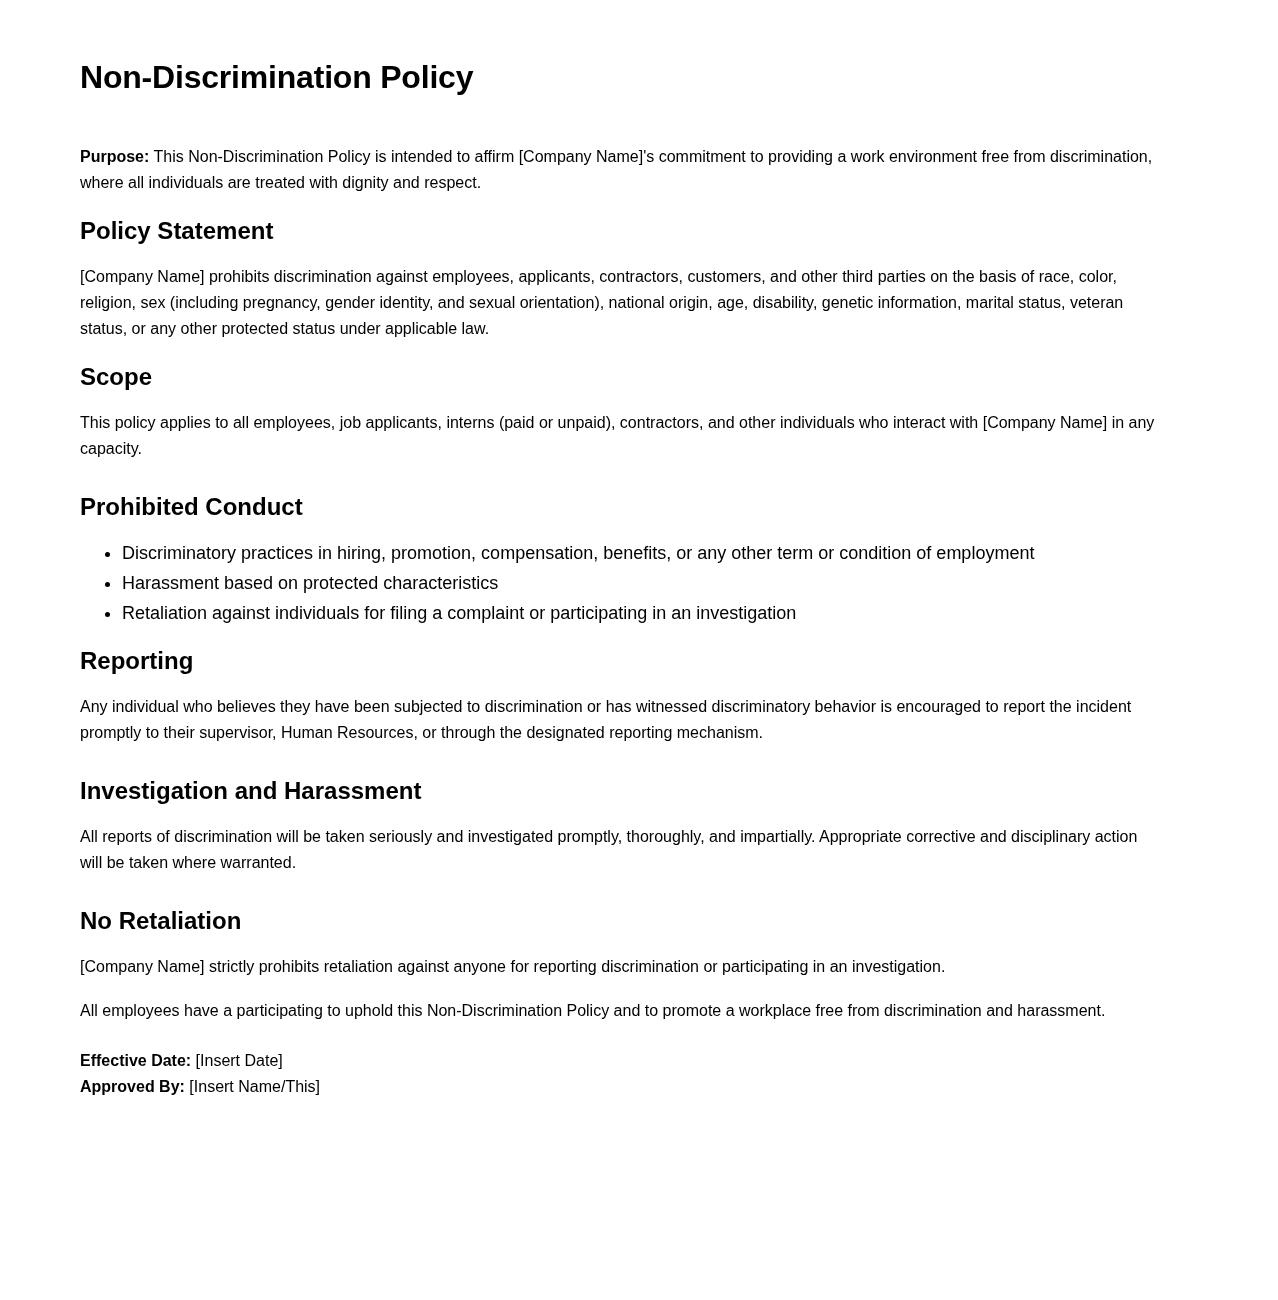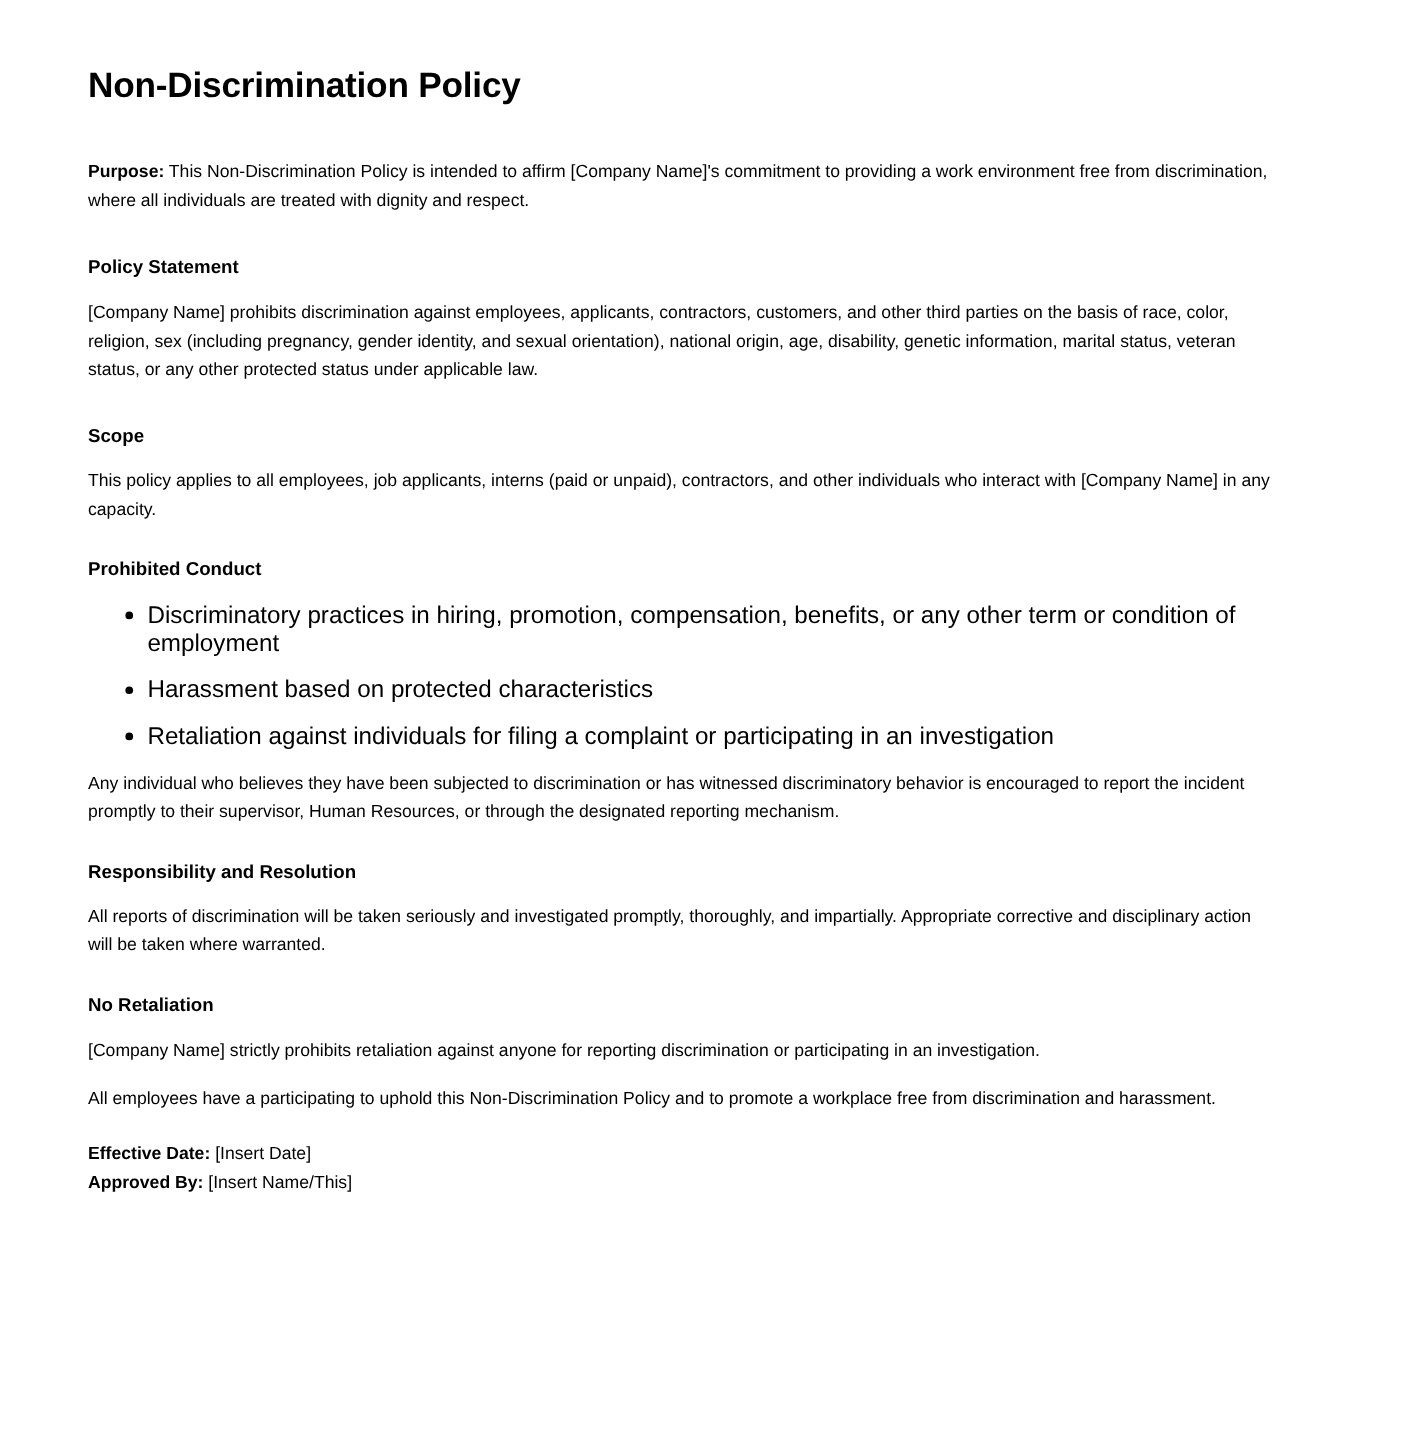--- a/index.html
+++ b/index.html
@@ -22,47 +22,47 @@
     background: #ffffff;
   }
   .doc-title {
     font-size: 32px;
     font-weight: bold;
     line-height: 1.2;
     margin: 18px 0 24px 0;
     letter-spacing: -0.2px;
   }
   h2.section-heading {
-    font-size: 17px;
+    font-size: 24px;
     font-weight: bold;
     line-height: 1.25;
-    margin: 36px 0 18px 0;
+    margin: 20px 0 18px 0;
   }
   h2.section-heading.tight {
     margin-top: 30px;
   }
   p.body-text {
     font-size: 16px;
     line-height: 26px;
     margin: 0 0 18px 0;
     max-width: 1082px;
   }
   p.body-text.lead {
     margin-bottom: 20px;
     margin-top: 48px;
   }
   ul.conduct-list {
     margin: 0 0 18px 0;
     padding-left: 38px;
     list-style-type: disc;
   }
   ul.conduct-list li {
-    font-size: 22px;
+    font-size: 18px;
     line-height: 26px;
-    margin: 16px;
+    margin: 4px;
     padding: 0;
   }
   .signoff {
     font-size: 16px;
     line-height: 26px;
     margin: 24px 0 0 0;
   }
   b, strong, .bold {
     font-weight: bold;
   }
@@ -82,23 +82,24 @@
   <h2 class="section-heading">Scope</h2>
   <p class="body-text">This policy applies to all employees, job applicants, interns (paid or unpaid), contractors, and other individuals who interact with [Company Name] in any capacity.</p>
 
   <h2 class="section-heading tight">Prohibited Conduct</h2>
   <ul class="conduct-list">
     <li>Discriminatory practices in hiring, promotion, compensation, benefits, or any other term or condition of employment</li>
     <li>Harassment based on protected characteristics</li>
     <li>Retaliation against individuals for filing a complaint or participating in an investigation</li>
   </ul>
 
+  <h2 class="section-heading">Reporting</h2>
   <p class="body-text">Any individual who believes they have been subjected to discrimination or has witnessed discriminatory behavior is encouraged to report the incident promptly to their supervisor, Human Resources, or through the designated reporting mechanism.</p>
 
-  <h2 class="section-heading tight">Responsibility and Resolution</h2>
+  <h2 class="section-heading tight">Investigation and Harassment</h2>
   <p class="body-text">All reports of discrimination will be taken seriously and investigated promptly, thoroughly, and impartially. Appropriate corrective and disciplinary action will be taken where warranted.</p>
 
   <h2 class="section-heading tight">No Retaliation</h2>
   <p class="body-text">[Company Name] strictly prohibits retaliation against anyone for reporting discrimination or participating in an investigation.</p>
 
   <p class="body-text">All employees have a participating to uphold this Non-Discrimination Policy and to promote a workplace free from discrimination and harassment.</p>
 
   <p class="signoff"><b class="bold">Effective Date:</b><span> [Insert Date]</span><br><b class="bold">Approved By:</b><span> [Insert Name/This]</span></p>
 
 </div>

